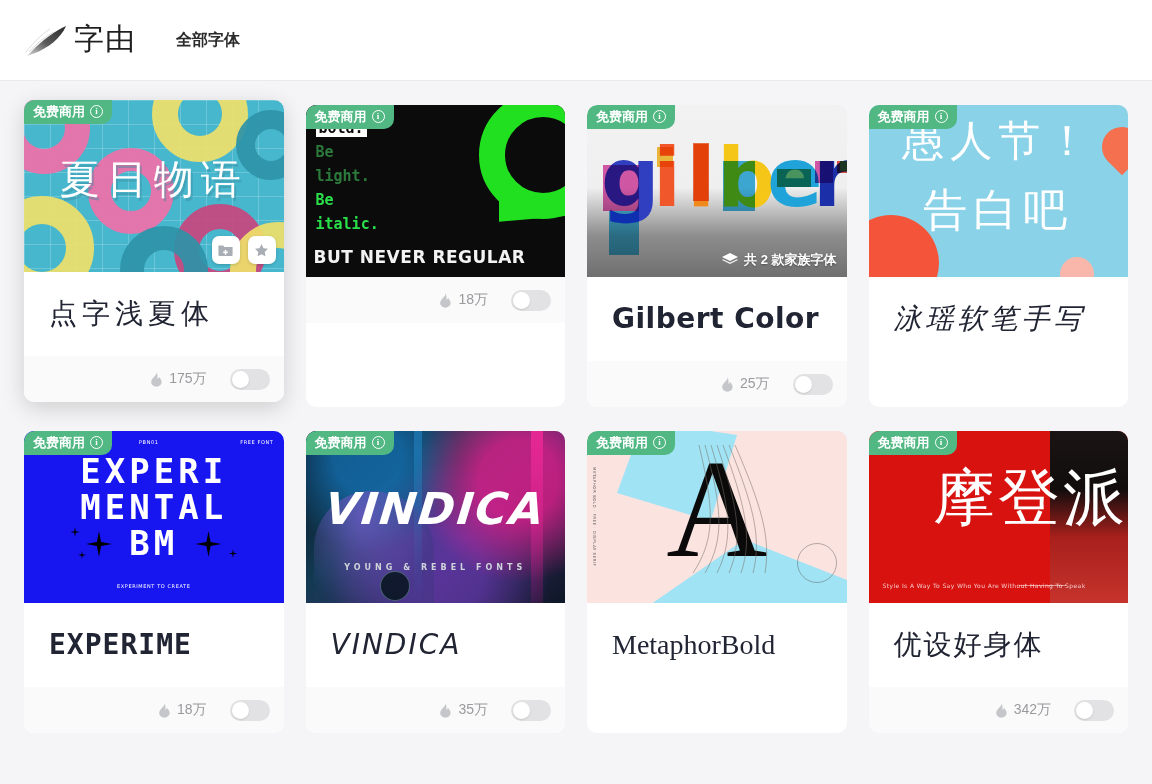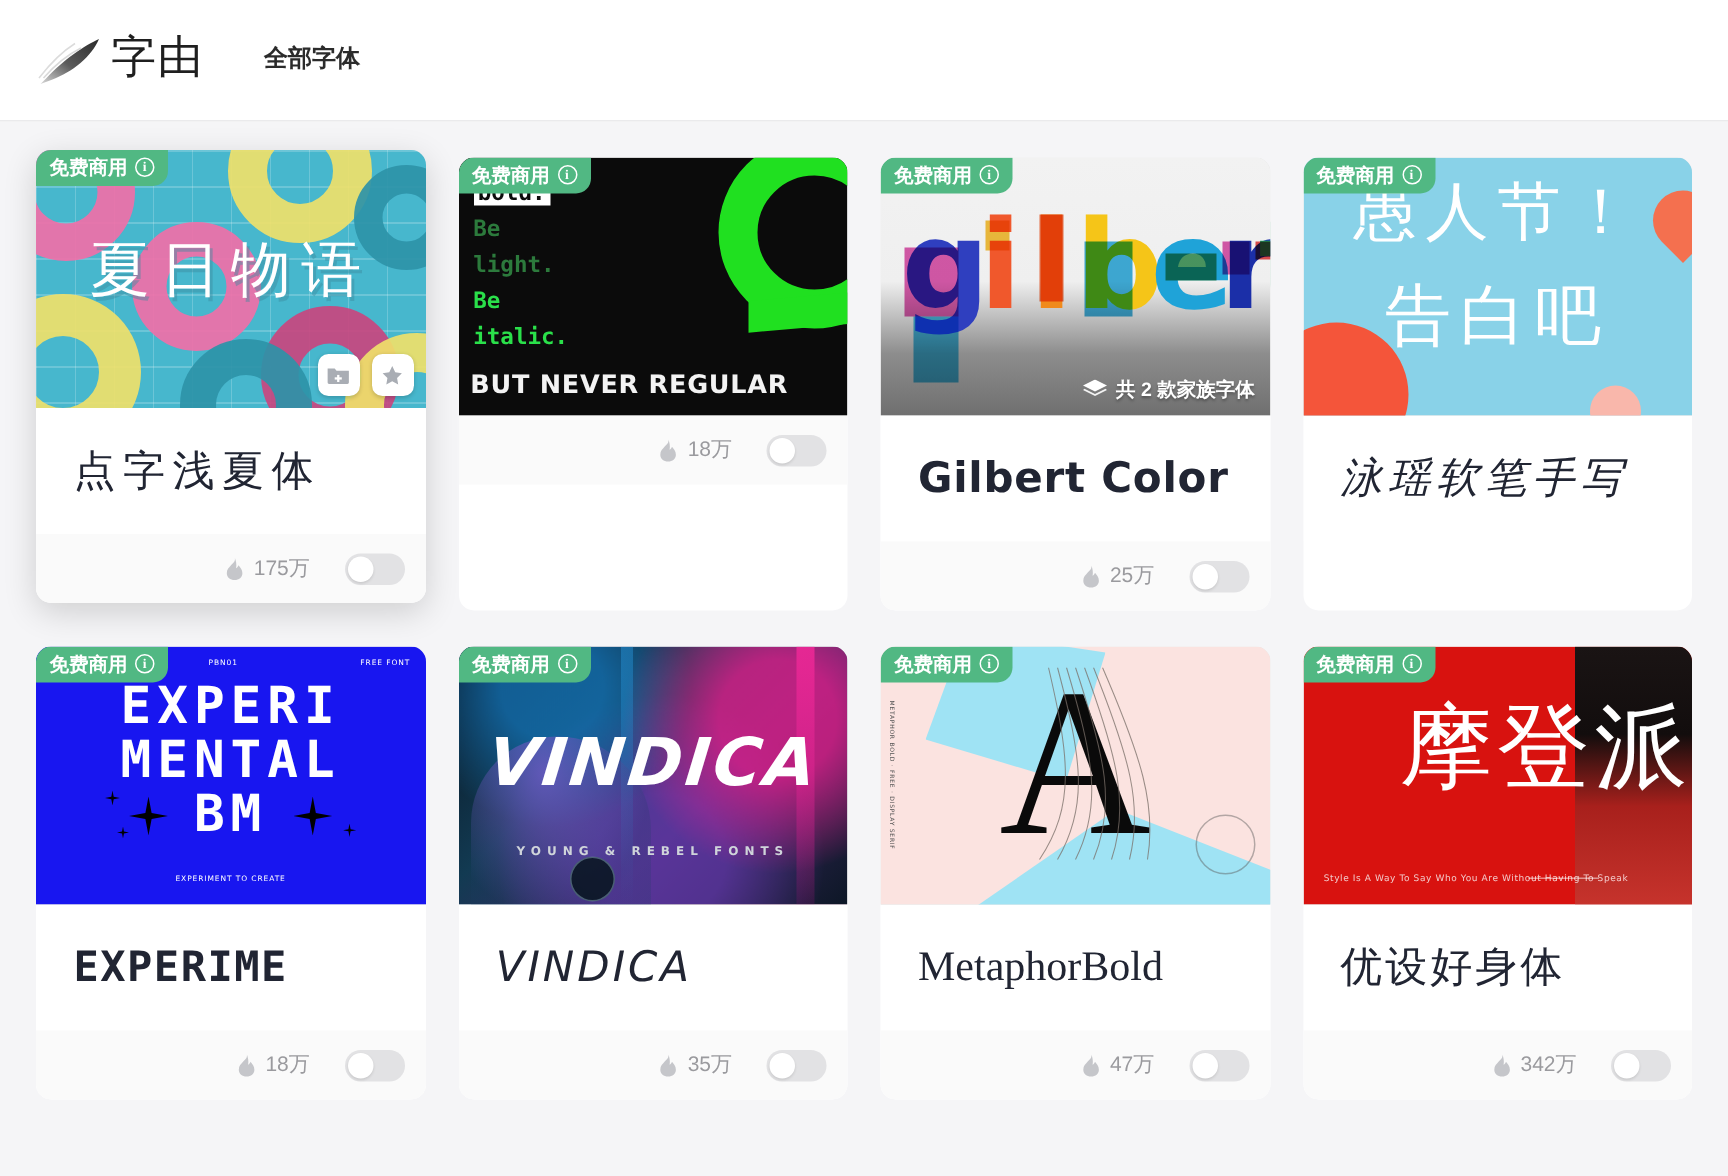--- a/index.html
+++ b/index.html
@@ -566,29 +566,20 @@
             <div class="circ-stamp"></div>
           </div>
           <div class="badge-free">
             <span>免费商用</span>
             <span class="info-i">i</span>
           </div>
         </div>
         <div class="card-name">
           <span class="nm-serif">MetaphorBold</span>
         </div>
-        <div class="card-foot">
-          <div class="hot">
-            <svg width="13" height="15" viewBox="0 0 13 15">
-                 <path d="M6.6 0C7 2.6 5.2 3.4 4 4.9 2.7 6.4 1.2 7.6 1.2 10.1c0 2.6 2.3 4.6 5.2 4.6s5.2-2 5.2-4.6c0-2.4-1.4-3.7-2.6-5.2-.3 1-.9 1.6-1.6 2 .5-2.5-.1-5.2-.8-6.9z" fill="#c5c6ca"></path>
-               </svg>
-            <span>47万</span>
-          </div>
-          <div class="toggle"></div>
-        </div>
       </div>
       <div class="card">
         <div class="preview">
           <div class="preview-canvas mode-red">
             <div style="position:absolute;right:0;top:0;width:78px;height:100%;background:linear-gradient(180deg,#1a1414 0%,#120d0d 34%,#a8201c 62%,#c6332c 100%)"></div>
             <div class="mode-cn">摩登派</div>
             <div class="mode-tag">Style Is A Way To Say Who You Are Without Having To Speak</div>
             <div class="mode-rule"></div>
           </div>
           <div class="badge-free">

